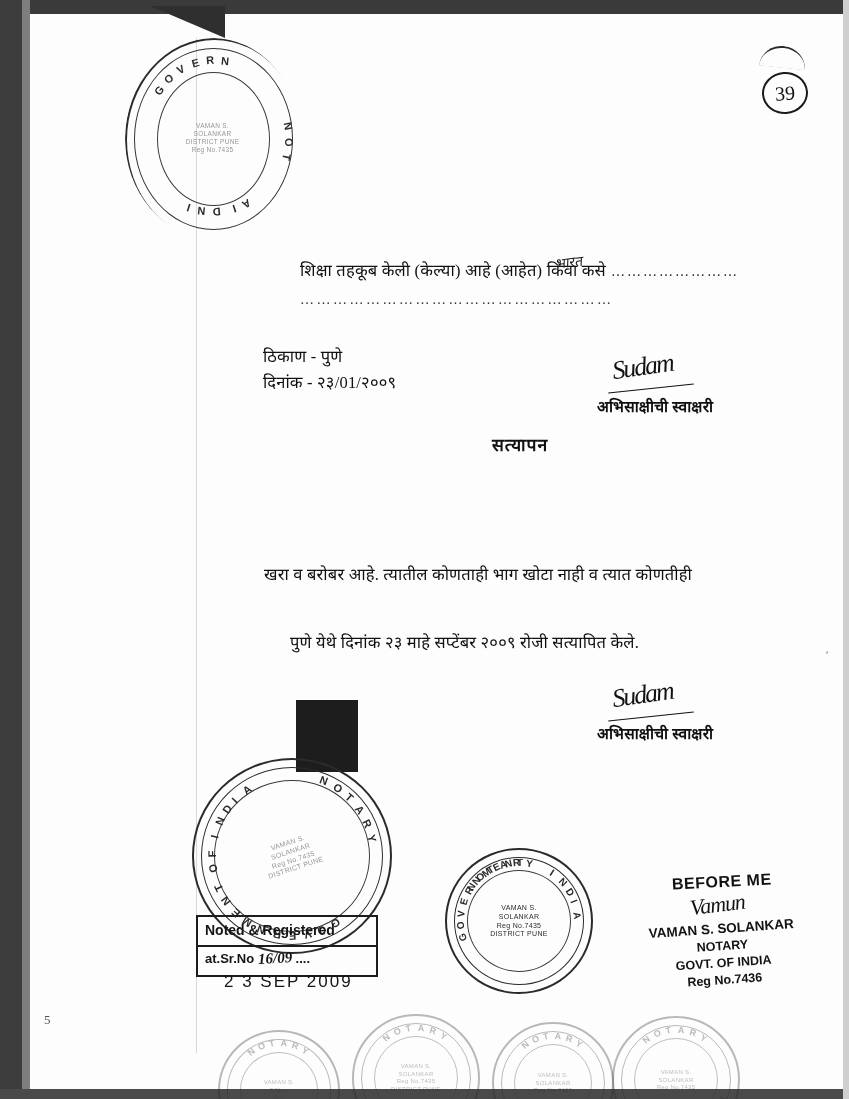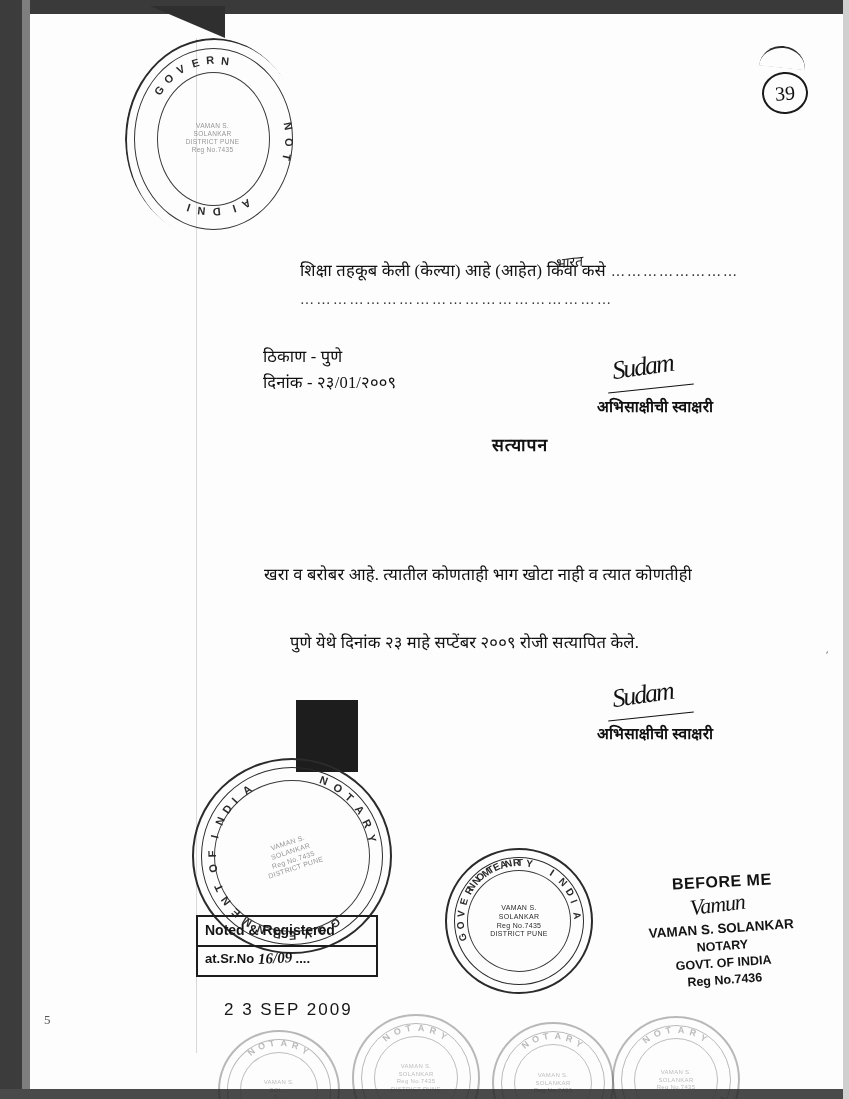--- a/index.html
+++ b/index.html
@@ -258,21 +258,21 @@
   }
   .noted-hand {
     font-family: "Liberation Serif", serif;
     font-size: 15px;
     font-style: italic;
     transform: rotate(-3deg);
     display: inline-block;
   }
   .date-stamp {
     position: absolute;
-    left: 224px; top: 1000px;
+    left: 224px; top: 972px;
     font-family: "Liberation Sans", sans-serif;
     font-size: 17px;
     letter-spacing: 2px;
     color: #161616;
   }
   
   .before-me {
     position: absolute;
     left: 672px; top: 873px;
     font-family: "Liberation Sans", sans-serif;

